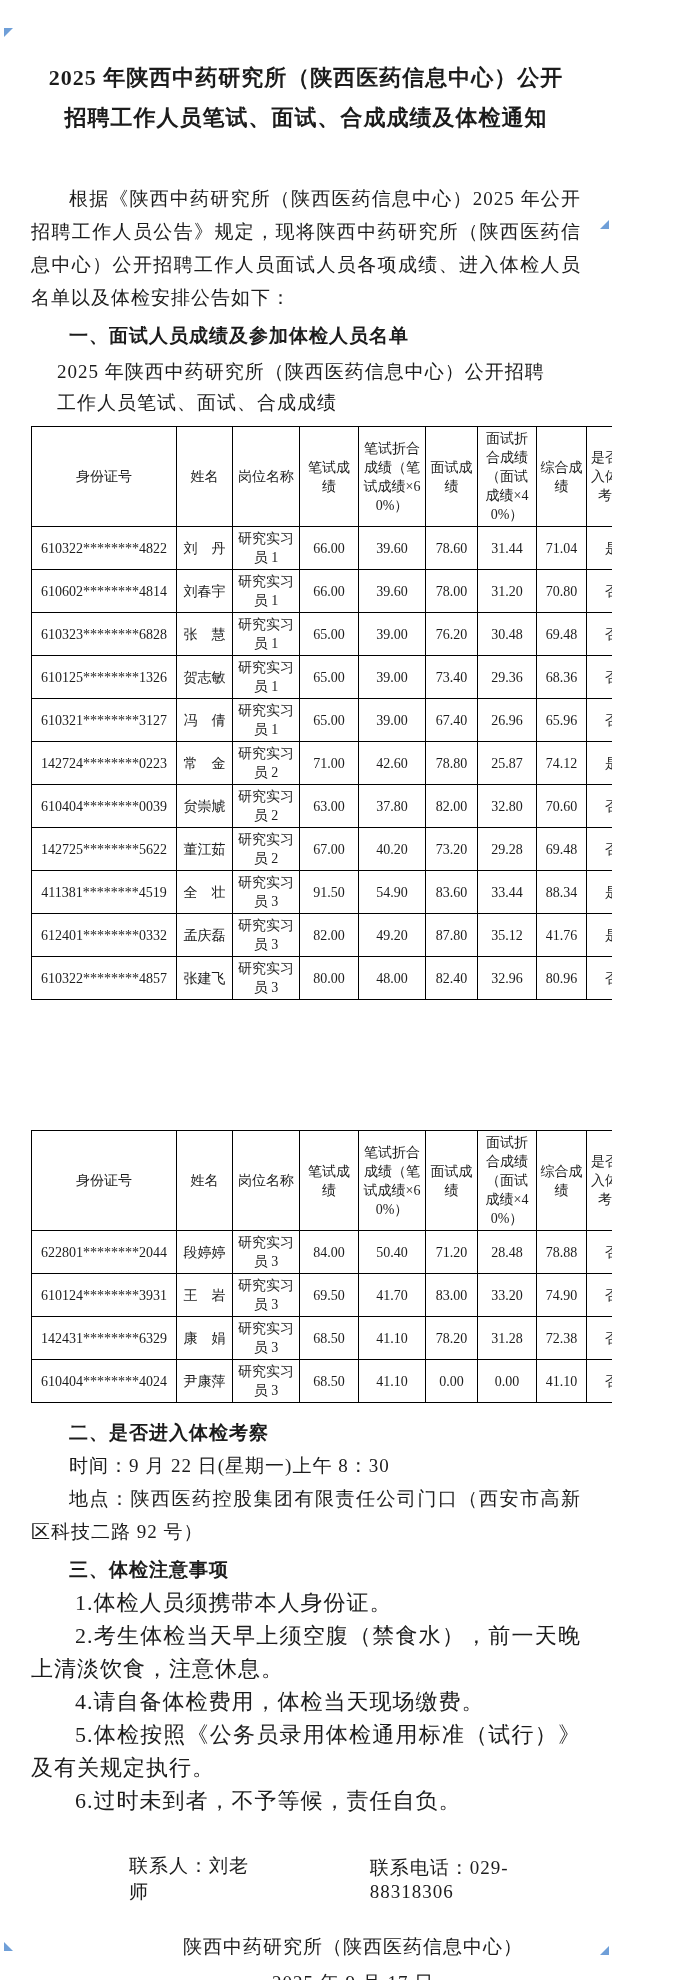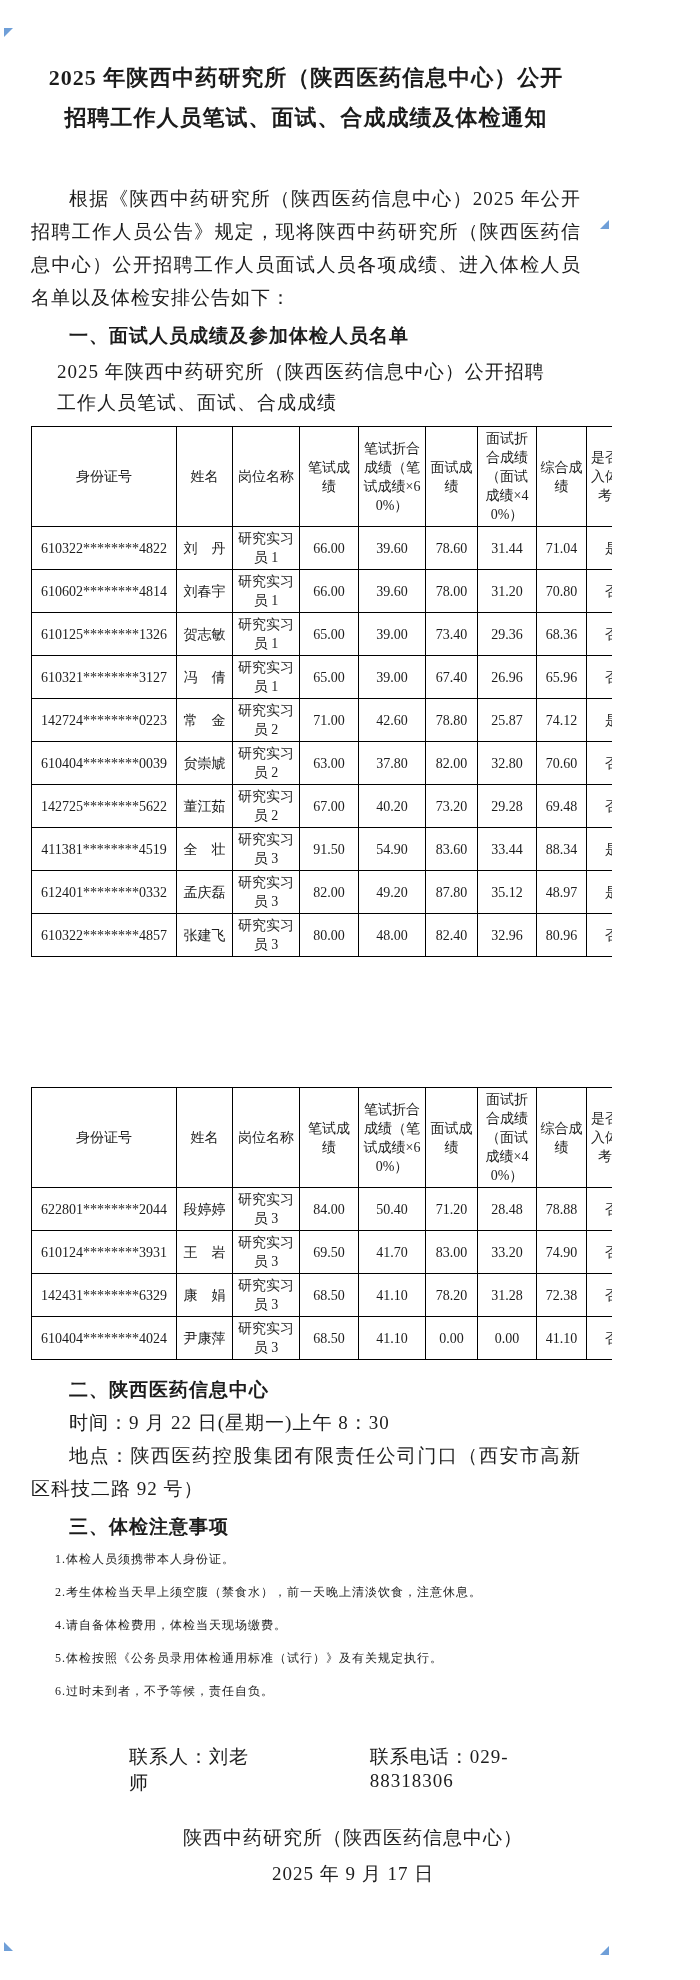--- a/index.html
+++ b/index.html
@@ -39,25 +39,25 @@
   table.score thead tr{ height:88px; }
   table.score tbody tr{ height:41px; }
   col.c-id{width:145px} col.c-name{width:56px} col.c-post{width:67px}
   col.c-w{width:59px} col.c-wc{width:67px} col.c-i{width:52px}
   col.c-ic{width:59px} col.c-comp{width:50px} col.c-enter{width:51px}
   col.c-note{width:35px}
 
   .page-gap{ height:122px; }
 
   .plain{ font-size:19px; line-height:33px; text-align:justify; text-indent:2em; letter-spacing:1px; }
-  .notes p{ font-size:12px; line-height:33px; text-align:justify; text-indent:2em; letter-spacing:1px;font-family:Liberation Serif, serif; }
+  .notes p{ font-size:22px; line-height:33px; text-align:justify; text-indent:2em; letter-spacing:1px;font-family:Liberation Serif, serif; }
 
   .contact-line{
     margin-top:36px; font-size:19px; letter-spacing:1px;
-    padding-left:98px; display:flex; gap:108px;
+    padding-left:98px; display:flex; gap:108px;align-items:center;
   }
   .sign-block{
     margin:24px 58px 0 auto; width:fit-content; text-align:center;
     font-size:19px; line-height:36px; letter-spacing:1px;
   }
 
   .marker{ position:absolute; width:0; height:0; }
   .marker.tl{ left:4px;  top:28px;    border-top:9px solid #6f9fd8;  border-right:9px solid transparent; }
   .marker.rm{ right:3px; top:220px;   border-right:9px solid #6f9fd8; border-top:9px solid transparent; border-bottom:0 solid transparent; }
   .marker.bl{ left:4px;  top:1942px;  border-bottom:9px solid #6f9fd8; border-right:9px solid transparent; }
@@ -127,20 +127,32 @@
           <td>研究实习员 1</td>
           <td>66.00</td>
           <td>39.60</td>
           <td>78.00</td>
           <td>31.20</td>
           <td>70.80</td>
           <td>否</td>
           <td></td>
         </tr>
         <tr>
+          <td>610323********6828</td>
+          <td>张　慧</td>
+          <td>研究实习员 1</td>
+          <td>65.00</td>
+          <td>39.00</td>
+          <td>76.20</td>
+          <td>30.48</td>
+          <td>69.48</td>
+          <td>否</td>
+          <td></td>
+        </tr>
+        <tr>
           <td>610125********1326</td>
           <td>贺志敏</td>
           <td>研究实习员 1</td>
           <td>65.00</td>
           <td>39.00</td>
           <td>73.40</td>
           <td>29.36</td>
           <td>68.36</td>
           <td>否</td>
           <td></td>
@@ -206,21 +218,21 @@
           <td></td>
         </tr>
         <tr>
           <td>612401********0332</td>
           <td>孟庆磊</td>
           <td>研究实习员 3</td>
           <td>82.00</td>
           <td>49.20</td>
           <td>87.80</td>
           <td>35.12</td>
-          <td>48.97</td>
+          <td>41.76</td>
           <td>是</td>
           <td></td>
         </tr>
         <tr>
           <td>610322********4857</td>
           <td>张建飞</td>
           <td>研究实习员 3</td>
           <td>80.00</td>
           <td>48.00</td>
           <td>82.40</td>
@@ -306,21 +318,21 @@
           <td>41.10</td>
           <td>0.00</td>
           <td>0.00</td>
           <td>41.10</td>
           <td>否</td>
           <td>面试缺考</td>
         </tr>
       </tbody>
   </table>
 
-  <h2 class="sec-heading" style="margin-top:14px">二、陕西医药信息中心</h2>
+  <h2 class="sec-heading" style="margin-top:14px">二、是否进入体检考察</h2>
   <p class="plain">时间：9 月 22 日(星期一)上午 8：30</p>
   <p class="plain">地点：陕西医药控股集团有限责任公司门口（西安市高新区科技二路 92 号）</p>
 
   <h2 class="sec-heading">三、体检注意事项</h2>
   <div class="notes">
     <p>1.体检人员须携带本人身份证。</p>
     <p>2.考生体检当天早上须空腹（禁食水），前一天晚上清淡饮食，注意休息。</p>
     <p>4.请自备体检费用，体检当天现场缴费。</p>
     <p>5.体检按照《公务员录用体检通用标准（试行）》及有关规定执行。</p>
     <p>6.过时未到者，不予等候，责任自负。</p>

